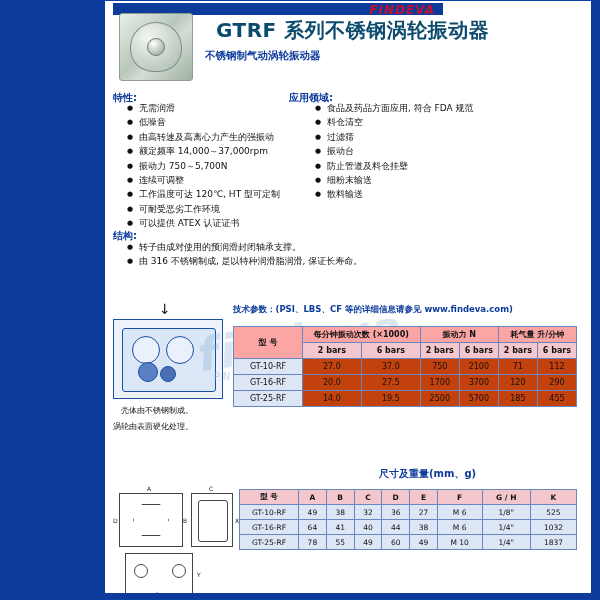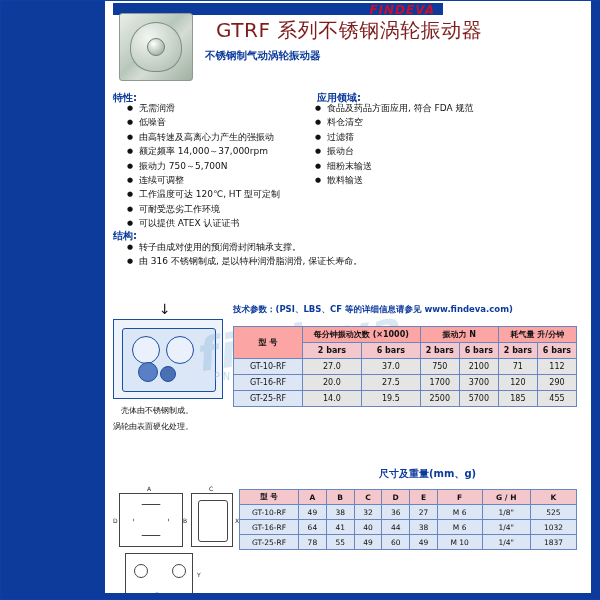--- a/index.html
+++ b/index.html
@@ -8,21 +8,21 @@
     background:#ffffff;
     font-family:"DejaVu Sans","Liberation Sans",sans-serif;
     font-size:9px;color:#111;
     position:relative;overflow:hidden;
   }
   .page{position:relative;width:600px;height:600px;box-sizing:border-box;border:1px solid #0b3fa8;}
   .blue-strip{position:absolute;left:0;top:0;width:104px;height:598px;background:#0d3b9c;}
   .blue-strip.right{left:590px;width:10px;}
   .brand{position:absolute;left:112px;top:2px;width:330px;height:12px;background:#0d3b9c;}
   .brand-text{position:absolute;right:8px;top:0px;color:#c8102e;font-size:12px;font-weight:bold;font-style:italic;letter-spacing:1px;}
-  .title{position:absolute;left:215px;top:16px;color:#7f1d1d;font-size:20px;font-weight:normal;letter-spacing:0.5px;text-align:right;}
+  .title{position:absolute;left:215px;top:16px;color:#0c4a6e;font-size:20px;font-weight:bold;letter-spacing:0.5px;text-align:right;}
   .subtitle{position:absolute;left:204px;top:48px;color:#0d3b9c;font-size:10.5px;font-weight:bold;}
 
   
   .photo{position:absolute;left:118px;top:12px;width:72px;height:66px;
     background:linear-gradient(135deg,#e9efe9,#b9c7bb 45%,#d5ddd4 60%,#9fb0a2);
     border:1px solid #8d9c8f;border-radius:3px;}
   .photo .inner{position:absolute;left:10px;top:8px;width:50px;height:48px;border:1px solid #7d8d80;border-radius:50% 50% 45% 45%;
     background:radial-gradient(circle at 35% 30%,#f2f6f2,#a8b8aa);}
   .photo .knob{position:absolute;left:27px;top:24px;width:16px;height:16px;border-radius:50%;
     background:radial-gradient(circle at 35% 30%,#fff,#8d9c8f);border:1px solid #6f7e72;}
@@ -34,21 +34,21 @@
   .list .li:before{content:"●";position:absolute;left:0;top:0;color:#111;font-size:7px;line-height:14.4px;}
 
   .note{position:absolute;color:#0d3b9c;font-size:8.5px;font-weight:bold;}
 
   
   table{border-collapse:collapse;font-size:8px;}
   .tbl1{position:absolute;left:232px;top:325px;width:344px;}
   .tbl1 th,.tbl1 td{border:1px solid #6a86c0;text-align:center;padding:1px 2px;height:13px;}
   .tbl1 thead th{background:#fca5a5;color:#111;font-weight:bold;}
   .tbl1 thead tr.sub th{background:#f4c7cd;}
-  .tbl1 td{background:#e5e5e5;}
+  .tbl1 td{background:#c2410c;}
   .tbl1 td.model{background:#dde6f5;text-align:center;}
 
   .tbl2{position:absolute;left:238px;top:488px;width:338px;}
   .tbl2 th,.tbl2 td{border:1px solid #6a86c0;text-align:center;padding:1px 2px;height:12px;font-size:7.5px;}
   .tbl2 thead th{background:#f4c7cd;font-weight:bold;}
   .tbl2 td{background:#dde6f5;}
 
   .dim-title{position:absolute;left:378px;top:466px;color:#0d3b9c;font-size:10px;font-weight:bold;}
 
   
@@ -104,26 +104,27 @@
     <div class="li">低噪音</div>
     <div class="li">由高转速及高离心力产生的强振动</div>
     <div class="li">额定频率 14,000～37,000rpm</div>
     <div class="li">振动力 750～5,700N</div>
     <div class="li">连续可调整</div>
     <div class="li">工作温度可达 120℃, HT 型可定制</div>
     <div class="li">可耐受恶劣工作环境</div>
     <div class="li">可以提供 ATEX 认证证书</div>
   </div>
 
-  <div class="sec-head" style="left:316px;top:90px;">应用领域:</div>
+  <div class="sec-head" style="left:288px;top:90px;">应用领域:</div>
   <div class="list" style="left:314px;top:100px;width:260px;">
     <div class="li">食品及药品方面应用, 符合 FDA 规范</div>
     <div class="li">料仓清空</div>
     <div class="li">过滤筛</div>
     <div class="li">振动台</div>
+    <div class="li">防止管道及料仓挂壁</div>
     <div class="li">细粉末输送</div>
     <div class="li">散料输送</div>
   </div>
 
   <div class="sec-head" style="left:112px;top:228px;">结构:</div>
   <div class="list" style="left:126px;top:239px;width:420px;">
     <div class="li">转子由成对使用的预润滑封闭轴承支撑。</div>
     <div class="li">由 316 不锈钢制成, 是以特种润滑脂润滑, 保证长寿命。</div>
   </div>
 

